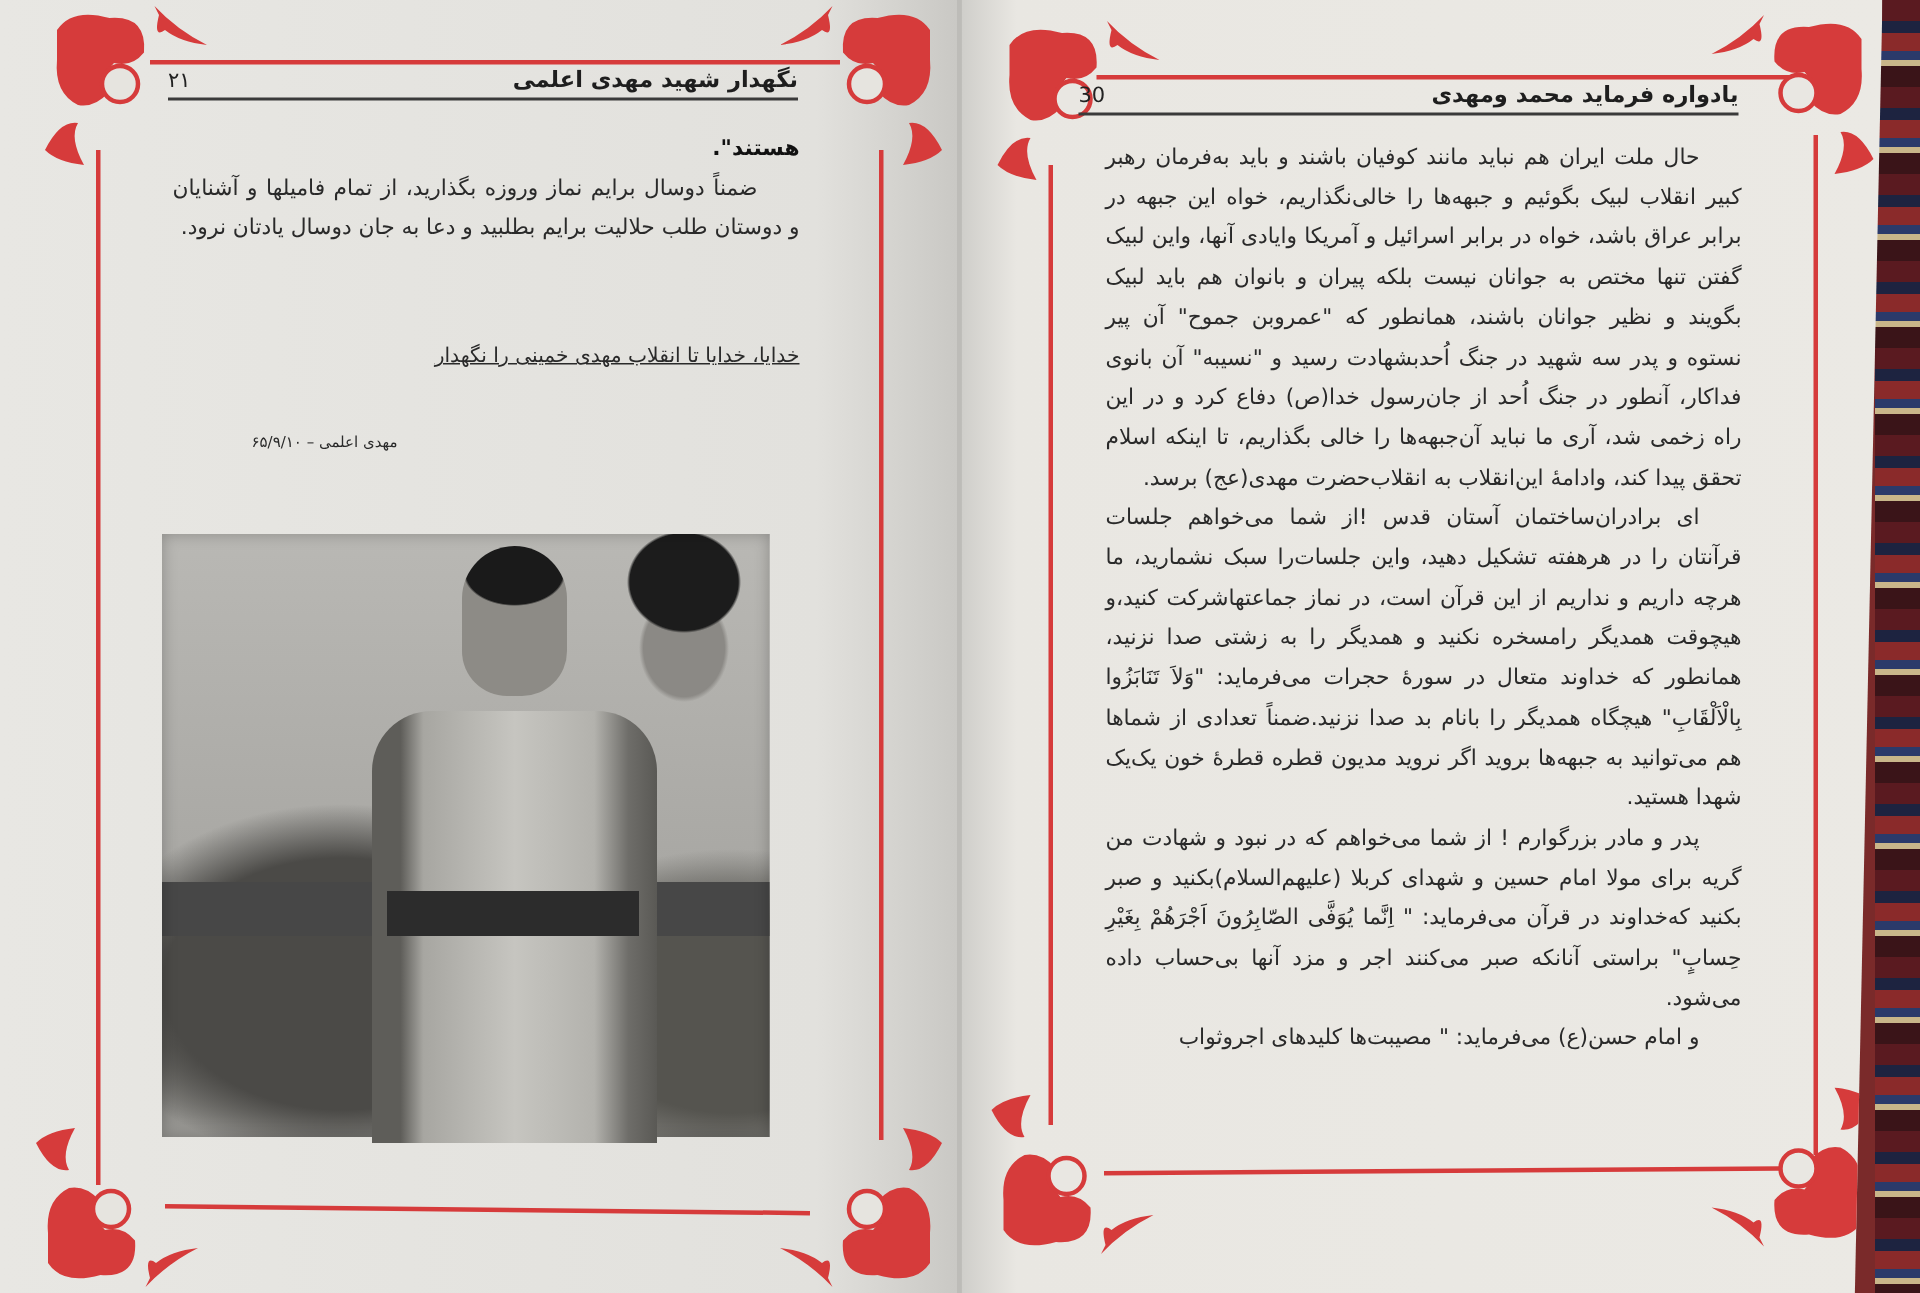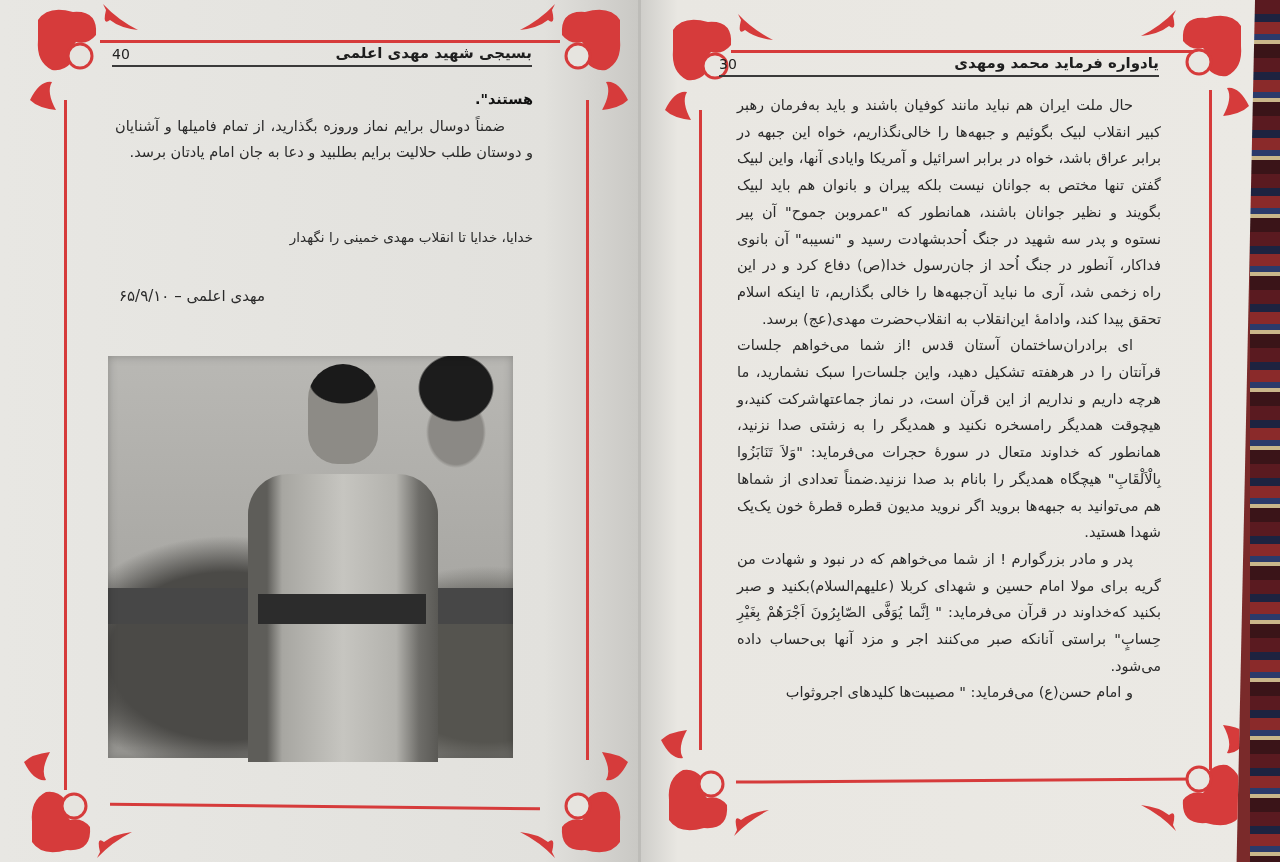--- a/index.html
+++ b/index.html
@@ -81,31 +81,31 @@
   <div class="corner" style="left:520px;top:752px;transform:scale(-1,-1);">
     <svg viewBox="0 0 110 110">
         <path d="M10 20 Q20 5 45 12 Q70 10 68 35 Q60 45 48 42 Q40 50 44 62 Q35 72 24 70 Q8 62 10 40 Z" fill="#d63b3b"></path>
         <circle cx="52" cy="56" r="12" fill="#e6e4df" stroke="#d63b3b" stroke-width="3"></circle>
         <path d="M75 4 Q90 20 110 30 Q92 28 82 20 Q74 26 78 10 Z" fill="#d63b3b"></path>
         <path d="M2 100 Q12 80 24 82 Q18 92 28 110 Q10 108 2 100Z" fill="#d63b3b"></path>
       </svg>
   </div>
 
   <div class="header" style="left:112px;top:44px;width:420px;">
-    <span class="title">بسیجی شهید مهدی اعلمی</span>
-    <span class="pnum">40</span>
+    <span class="title">نگهدار شهید مهدی اعلمی</span>
+    <span class="pnum">۲۱</span>
   </div>
 
   <div class="text" style="left:115px;top:86px;width:418px;">
     <p class="bold">هستند".</p>
-    <p class="indent">ضمناً دوسال برایم نماز وروزه بگذارید، از تمام فامیلها و آشنایان و دوستان طلب حلالیت برایم بطلبید و دعا به جان امام یادتان برسد.</p>
+    <p class="indent">ضمناً دوسال برایم نماز وروزه بگذارید، از تمام فامیلها و آشنایان و دوستان طلب حلالیت برایم بطلبید و دعا به جان دوسال یادتان نرود.</p>
   </div>
 
-  <div class="text" style="left:115px;top:224px;width:418px;font-size:13.5px;">خدایا، خدایا تا انقلاب مهدی خمینی را نگهدار</div>
-  <div class="text" style="left:115px;top:283px;width:150px;font-size:15px;">مهدی اعلمی – ۶۵/۹/۱۰</div>
+  <div class="text" style="left:115px;top:224px;width:418px;font-size:13.5px;text-decoration:underline;">خدایا، خدایا تا انقلاب مهدی خمینی را نگهدار</div>
+  <div class="text" style="left:115px;top:283px;width:150px;font-size:10px;">مهدی اعلمی – ۶۵/۹/۱۰</div>
 
   <div class="photo">
     <div class="body"></div>
     <div class="belt"></div>
     <div class="head"></div>
   </div>
 </div>
 
 <div class="spine"></div>
 

